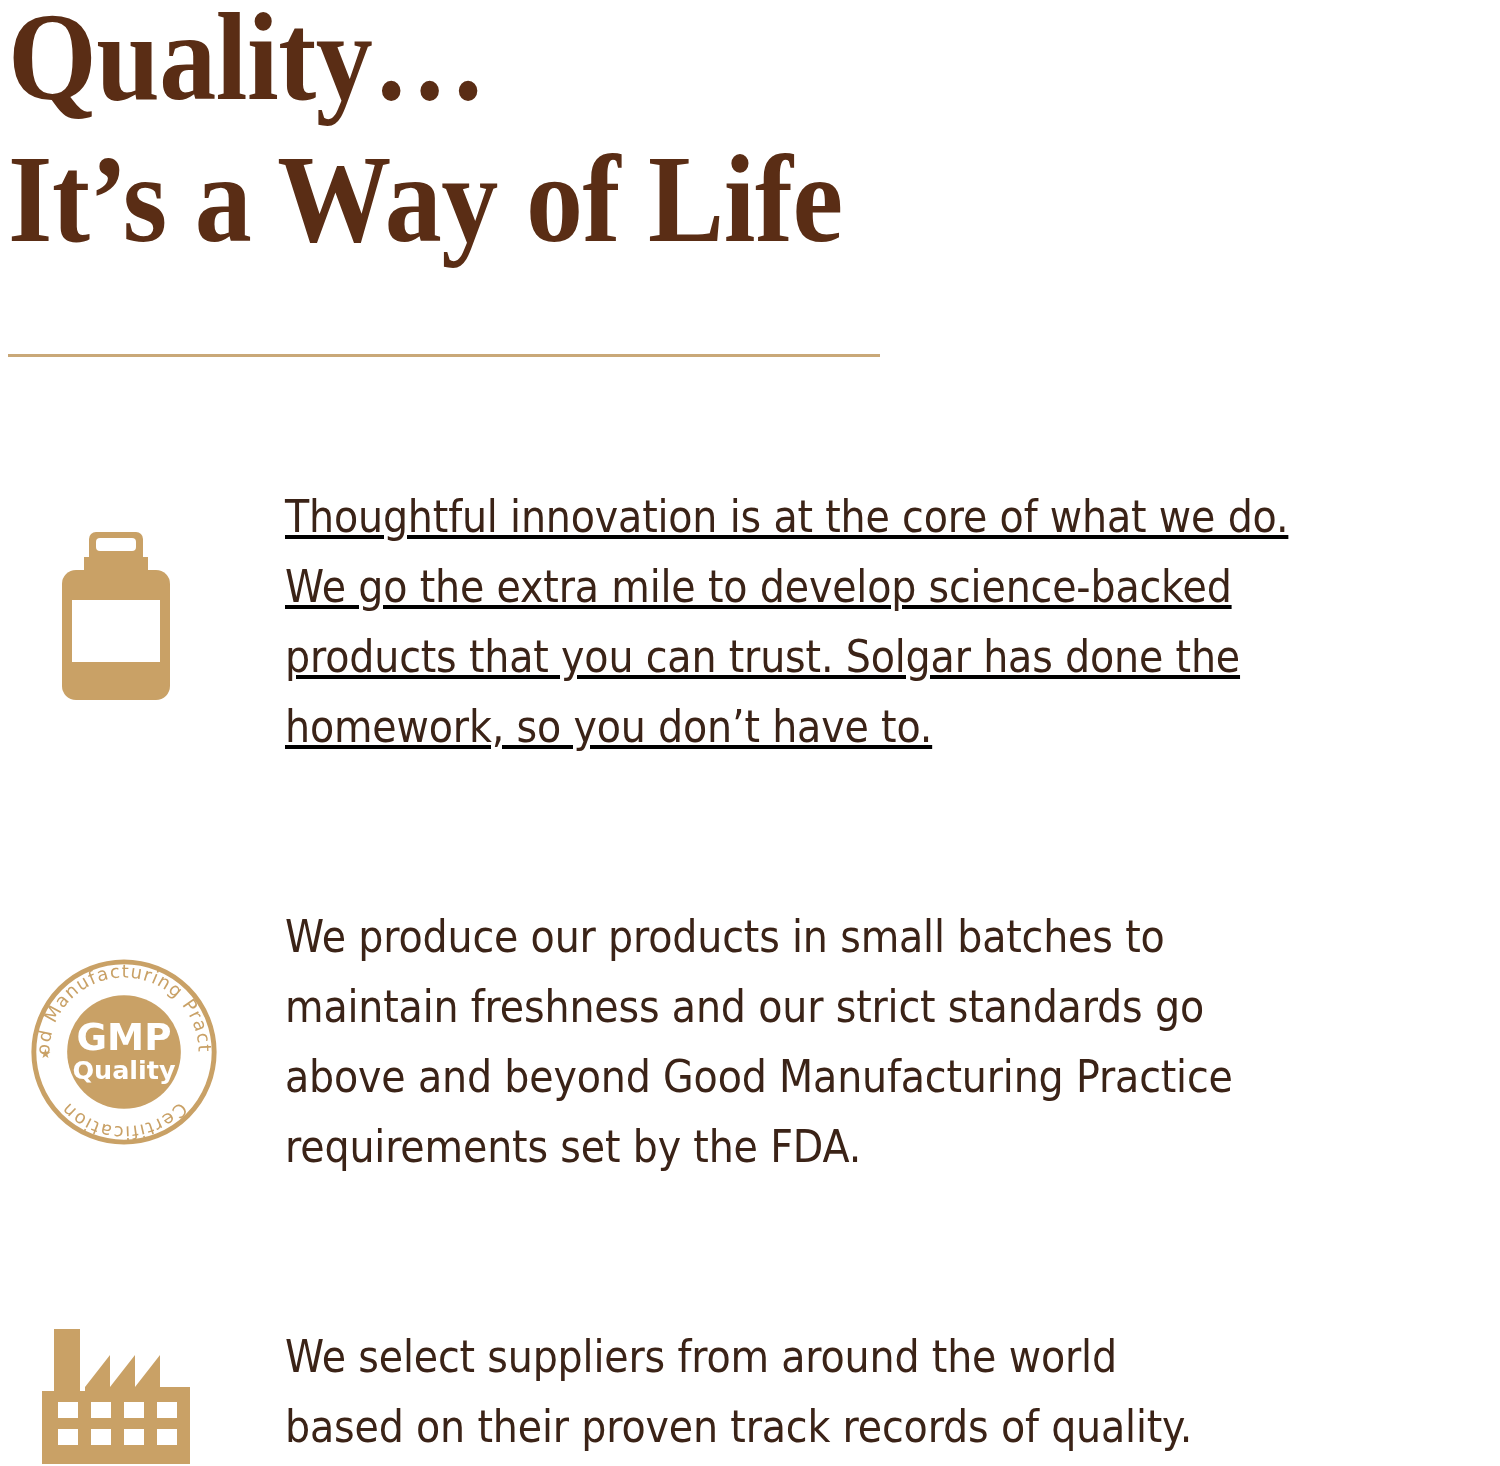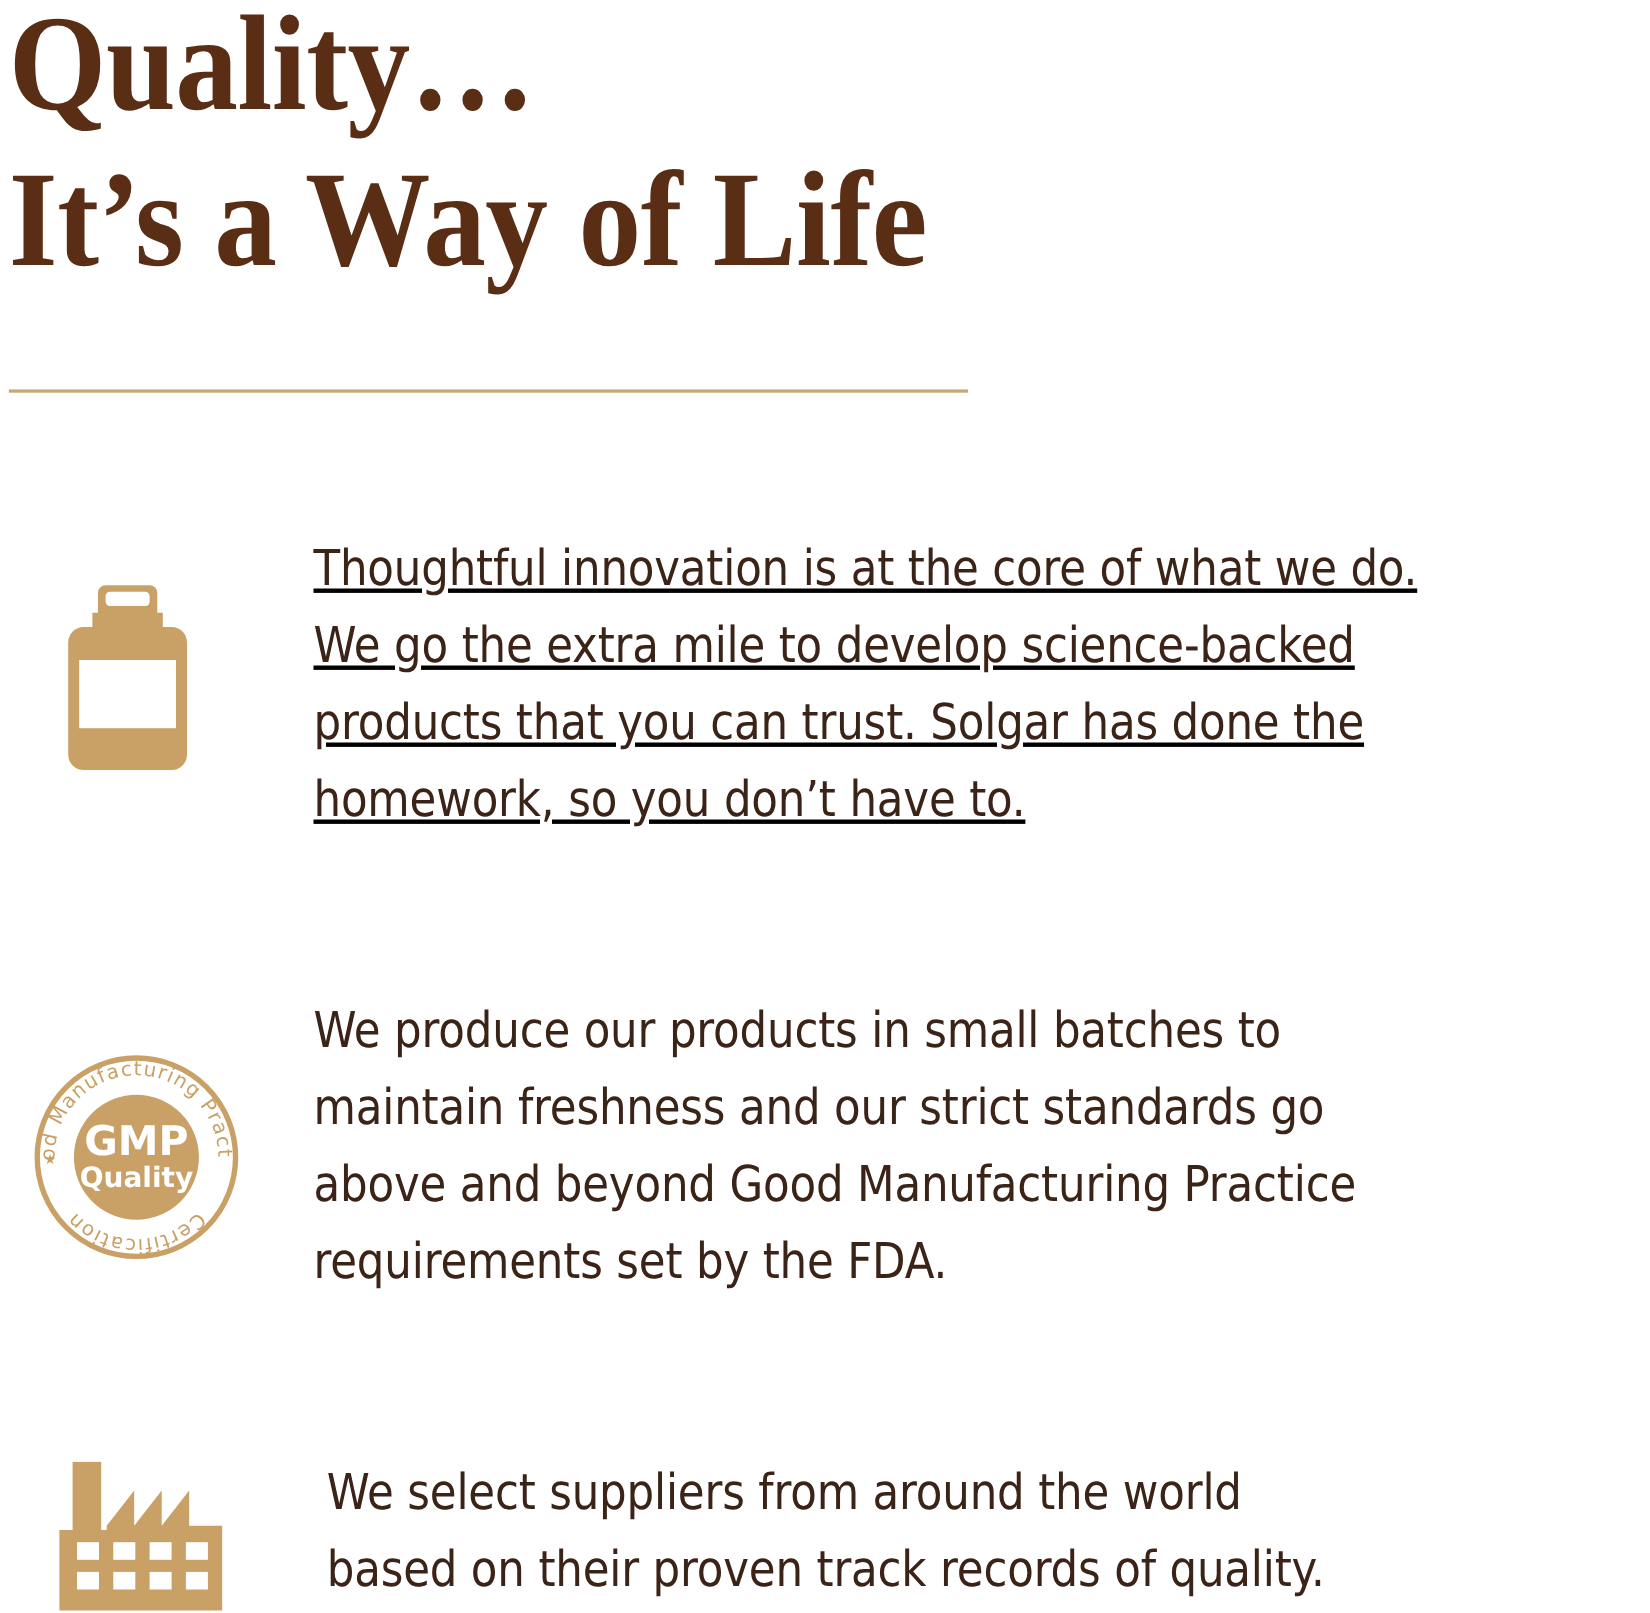--- a/index.html
+++ b/index.html
@@ -92,21 +92,21 @@
 
   
   #feature-1 { top: 482px; text-decoration: underline; }
   #feature-1 .feature-icon { width: 285px; padding-left: 62px; padding-top: 50px; justify-content: flex-start; }
 
   
   #feature-2 { top: 902px; }
   #feature-2 .feature-icon { width: 285px; padding-left: 26px; padding-top: 52px; justify-content: flex-start; }
 
   
-  #feature-3 { top: 1322px; padding-left: 12px; }
+  #feature-3 { top: 1322px; }
   #feature-3 .feature-icon { width: 285px; padding-left: 40px; padding-top: -0px; justify-content: flex-start; }
 
   
   .bottle {
     width: 108px;
     height: 168px;
     position: relative;
   }
   .bottle-cap {
     position: absolute;

